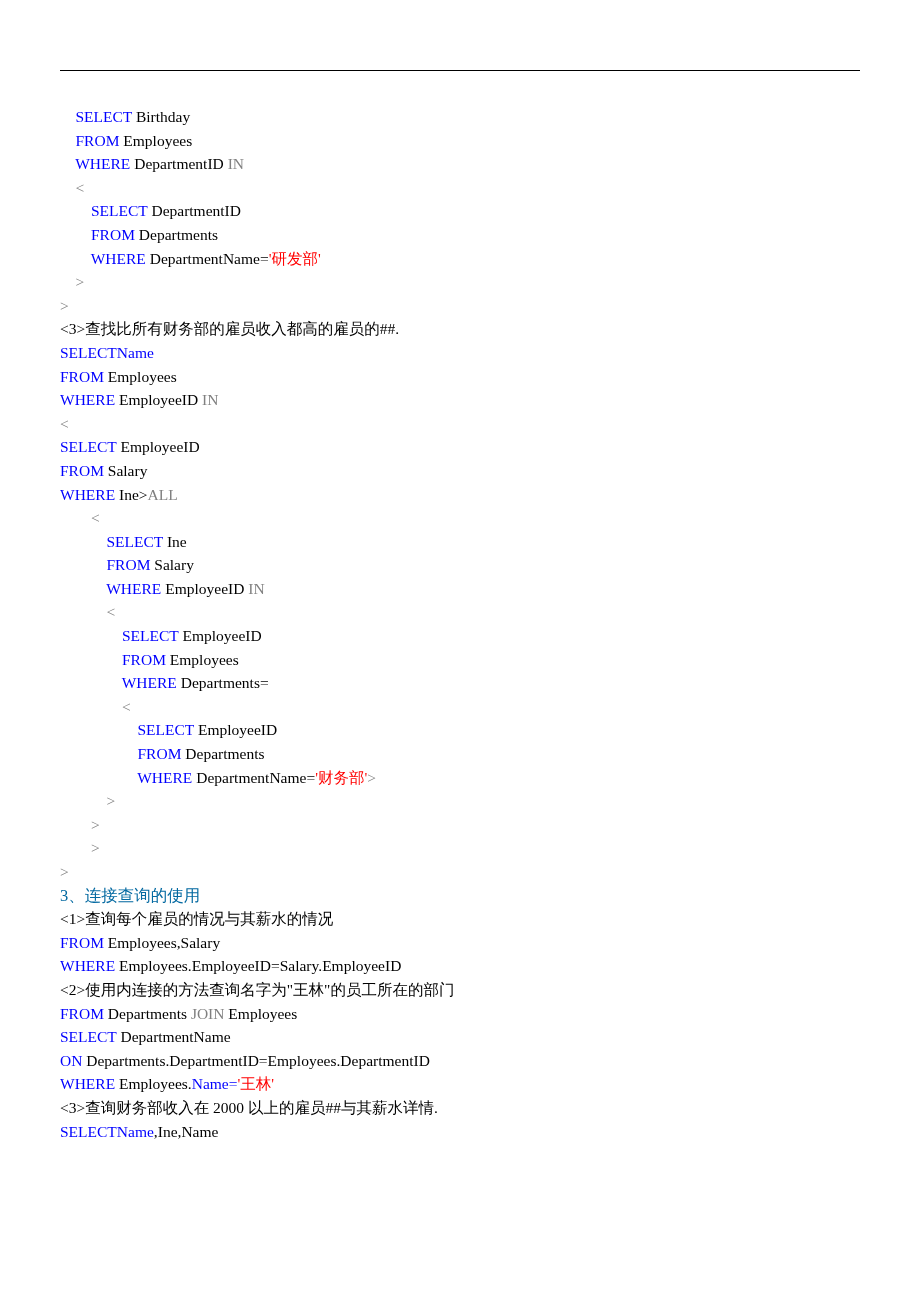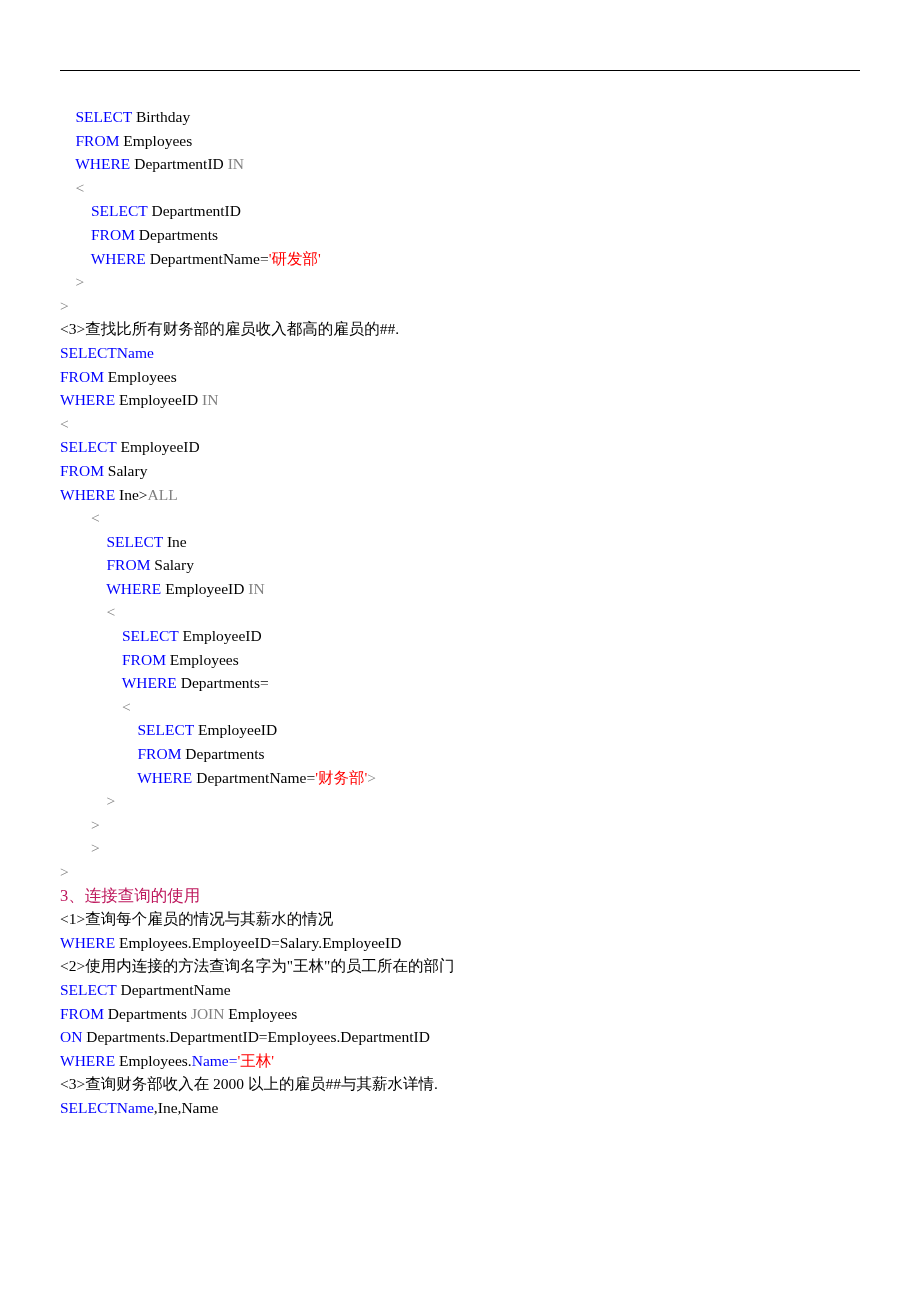--- a/index.html
+++ b/index.html
@@ -22,21 +22,21 @@
   }
   .content {
     font-size: 15.5px;
     line-height: 23.6px;
   }
   .line { white-space: pre; }
   .kw { color: #0000ff; }      
   .gy { color: #808080; text-align: center; }      
   .str{ color: #ff0000; text-align: right; }      
   .txt{ color: #000; }
-  .hd { color:#be185d; font-size:16.5px; }
+  .hd { color:#0369a1; font-size:16.5px; }
 </style>
 </head>
 <body>
 
 <div class="page">
   <hr class="hr-top">
   <div class="content">
 
     <div class="line">    <span class="kw">SELECT</span><span class="txt"> Birthday</span></div>
     <div class="line">    <span class="kw">FROM</span><span class="txt"> Employees</span></div>
@@ -68,23 +68,24 @@
     <div class="line">                    <span class="kw">SELECT</span><span class="txt"> EmployeeID</span></div>
     <div class="line">                    <span class="kw">FROM</span><span class="txt"> Departments</span></div>
     <div class="line">                    <span class="kw">WHERE</span><span class="txt"> DepartmentName=</span><span class="str">'财务部'</span><span class="gy">&gt;</span></div>
     <div class="line">            <span class="gy">&gt;</span></div>
     <div class="line">        <span class="gy">&gt;</span></div>
     <div class="line">        <span class="gy">&gt;</span></div>
     <div class="line"><span class="gy">&gt;</span></div>
 
     <div class="line hd"><span>3、连接查询的使用</span></div>
     <div class="line"><span class="txt">&lt;1&gt;查询每个雇员的情况与其薪水的情况</span></div>
+    <div class="line"><span class="kw">FROM</span><span class="txt"> Employees,Salary</span></div>
     <div class="line"><span class="kw">WHERE</span><span class="txt"> Employees.EmployeeID=Salary.EmployeeID</span></div>
     <div class="line"><span class="txt">&lt;2&gt;使用内连接的方法查询名字为"王林"的员工所在的部门</span></div>
+    <div class="line"><span class="kw">FROM</span><span class="txt"> Departments </span><span class="gy">JOIN</span><span class="txt"> Employees</span></div>
     <div class="line"><span class="kw">SELECT</span><span class="txt"> DepartmentName</span></div>
-    <div class="line"><span class="kw">FROM</span><span class="txt"> Departments </span><span class="gy">JOIN</span><span class="txt"> Employees</span></div>
     <div class="line"><span class="kw">ON</span><span class="txt"> Departments.DepartmentID=Employees.DepartmentID</span></div>
     <div class="line"><span class="kw">WHERE</span><span class="txt"> Employees.</span><span class="kw">Name=</span><span class="str">'王林'</span></div>
     <div class="line"><span class="txt">&lt;3&gt;查询财务部收入在 2000 以上的雇员##与其薪水详情.</span></div>
     <div class="line"><span class="kw">SELECTName</span><span class="txt">,Ine,Name</span></div>
 
   </div>
 </div>
 
 </body></html>

